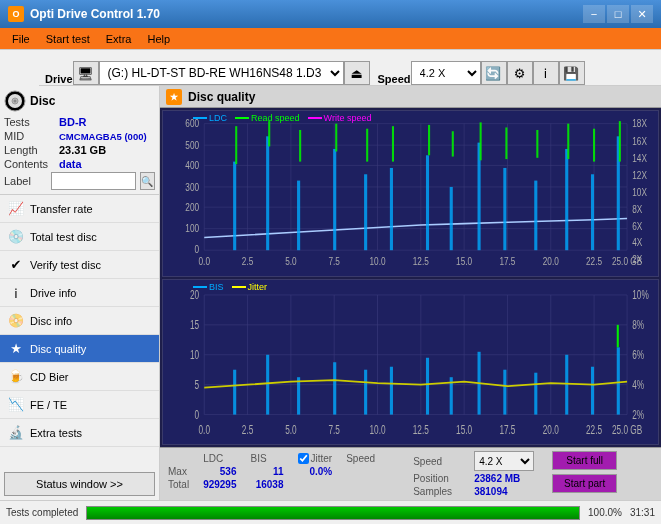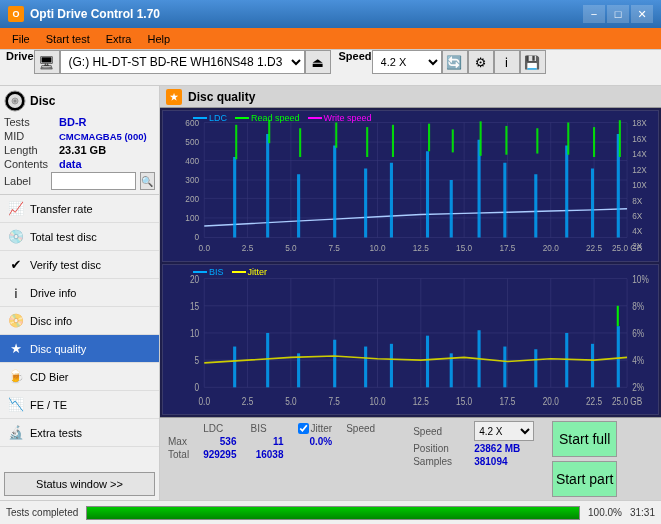--- a/index.html
+++ b/index.html
@@ -31,23 +31,24 @@
       padding: 0 4px;
     }
     .menu-item { padding: 2px 8px; cursor: pointer; font-size: 11px; }
 
     
     .toolbar {
       background: #f0f0f0;
       border-bottom: 1px solid #ccc;
       height: 36px;
       display: flex;
-      align-items: flex-start;
+      align-items: flex-end;
       padding: 0 6px;
       gap: 0;
+      margin-left: 39px;
     }
     .toolbar-label { font-size: 11px; font-weight: bold; }
     .drive-select {
       height: 24px;
       font-size: 12px;
       background: white;
       border: 1px solid #999;
       padding: 0 4px;
       min-width: 230px;
     }
@@ -198,21 +199,21 @@
       align-items: flex-start;
     }
     .stats-table { font-size: 10px; }
     .stats-table th { text-align: left; padding-right: 12px; color: #555; font-weight: normal; }
     .stats-table td { text-align: right; padding-right: 12px; color: #0000cc; font-weight: bold; min-width: 45px; }
     .stats-table td.neg { color: #cc0000; }
     .stats-right { display: flex; flex-direction: column; gap: 2px; font-size: 10px; margin-left: 10px; }
     .stats-right-row { display: flex; align-items: center; gap: 6px; }
     .stats-right-label { color: #555; width: 55px; }
     .stats-right-value { color: #0000cc; font-weight: bold; }
-    .btn-start { height: 36px; min-width: 65px; background: #86efac; border: 1px solid #999; cursor: pointer; font-size: 14px; }
+    .btn-start { height: 19px; min-width: 65px; background: #a21caf; border: 1px solid #999; cursor: pointer; font-size: 10px; }
 
     
     .progress-bar-container {
       height: 24px;
       background: #f0f0f0;
       border-top: 1px solid #ccc;
       display: flex;
       align-items: center;
       padding: 0 6px;
       gap: 8px;

